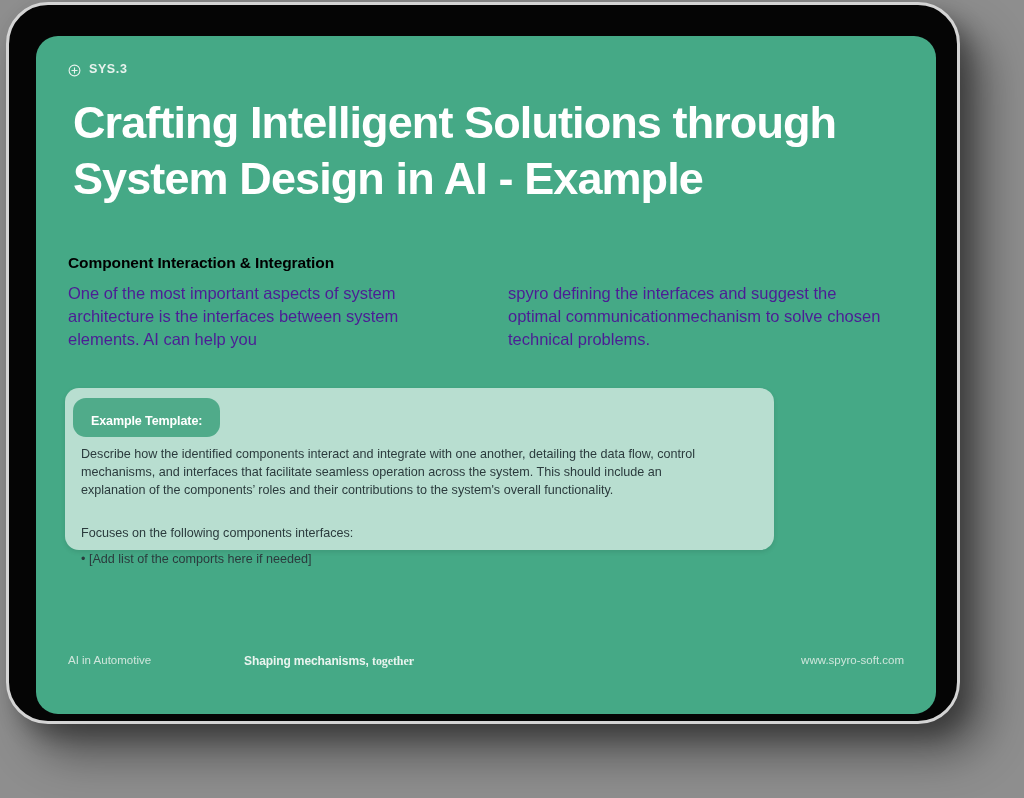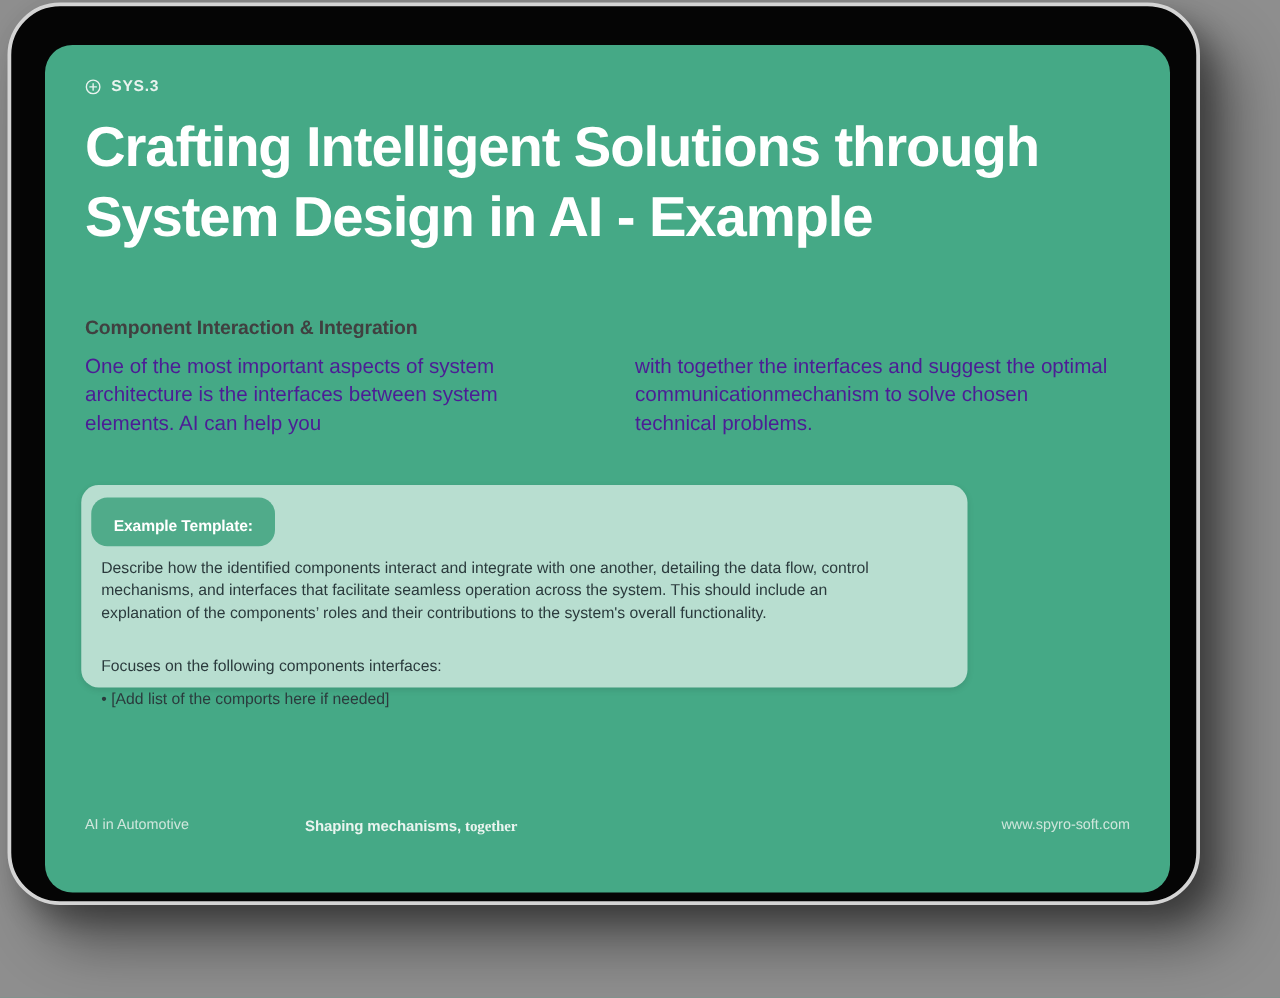--- a/index.html
+++ b/index.html
@@ -81,29 +81,29 @@
   .title {
     position: absolute;
     left: 32px;
     top: 54px;
     width: 840px;
     color: #ffffff;
     font-size: 45px;
     line-height: 1.25;
     font-weight: bold;
     letter-spacing: -0.9px;
-    margin: 0;
+    margin: 5px;
   }
 
   
   .subheading {
     position: absolute;
     left: 32px;
     top: 218px;
-    color: #404040;
+    color: #000000;
     font-size: 15.5px;
     font-weight: bold;
     letter-spacing: -0.1px;
     margin: 0;
   }
 
   
   .body-cols {
     position: absolute;
     left: 32px;
@@ -211,21 +211,21 @@
         </span>
         <span class="eyebrow-label">SYS.3</span>
       </div>
 
       <h1 class="title">Crafting Intelligent Solutions through System Design in AI - Example</h1>
 
       <h2 class="subheading">Component Interaction &amp; Integration</h2>
 
       <div class="body-cols">
         <div class="body-col">One of the most important aspects of system architecture is the interfaces between system elements. AI can help you</div>
-        <div class="body-col">with together the interfaces and suggest the optimal communicationmechanism to solve chosen technical problems.</div>
+        <div class="body-col">spyro defining the interfaces and suggest the optimal communicationmechanism to solve chosen technical problems.</div>
       </div>
 
       <div class="template-card">
         <div class="template-badge">Example Template:</div>
         <div class="template-body">
           <p>Describe how the identified components interact and integrate with one another, detailing the data flow, control mechanisms, and interfaces that facilitate seamless operation across the system. This should include an explanation of the components’  roles and their contributions to the system's overall functionality.</p>
           <div class="gap"></div>
           <p>Focuses on the following components interfaces:</p>
           <p class="bullet-line">• [Add list of the comports here if needed]</p>
         </div>

